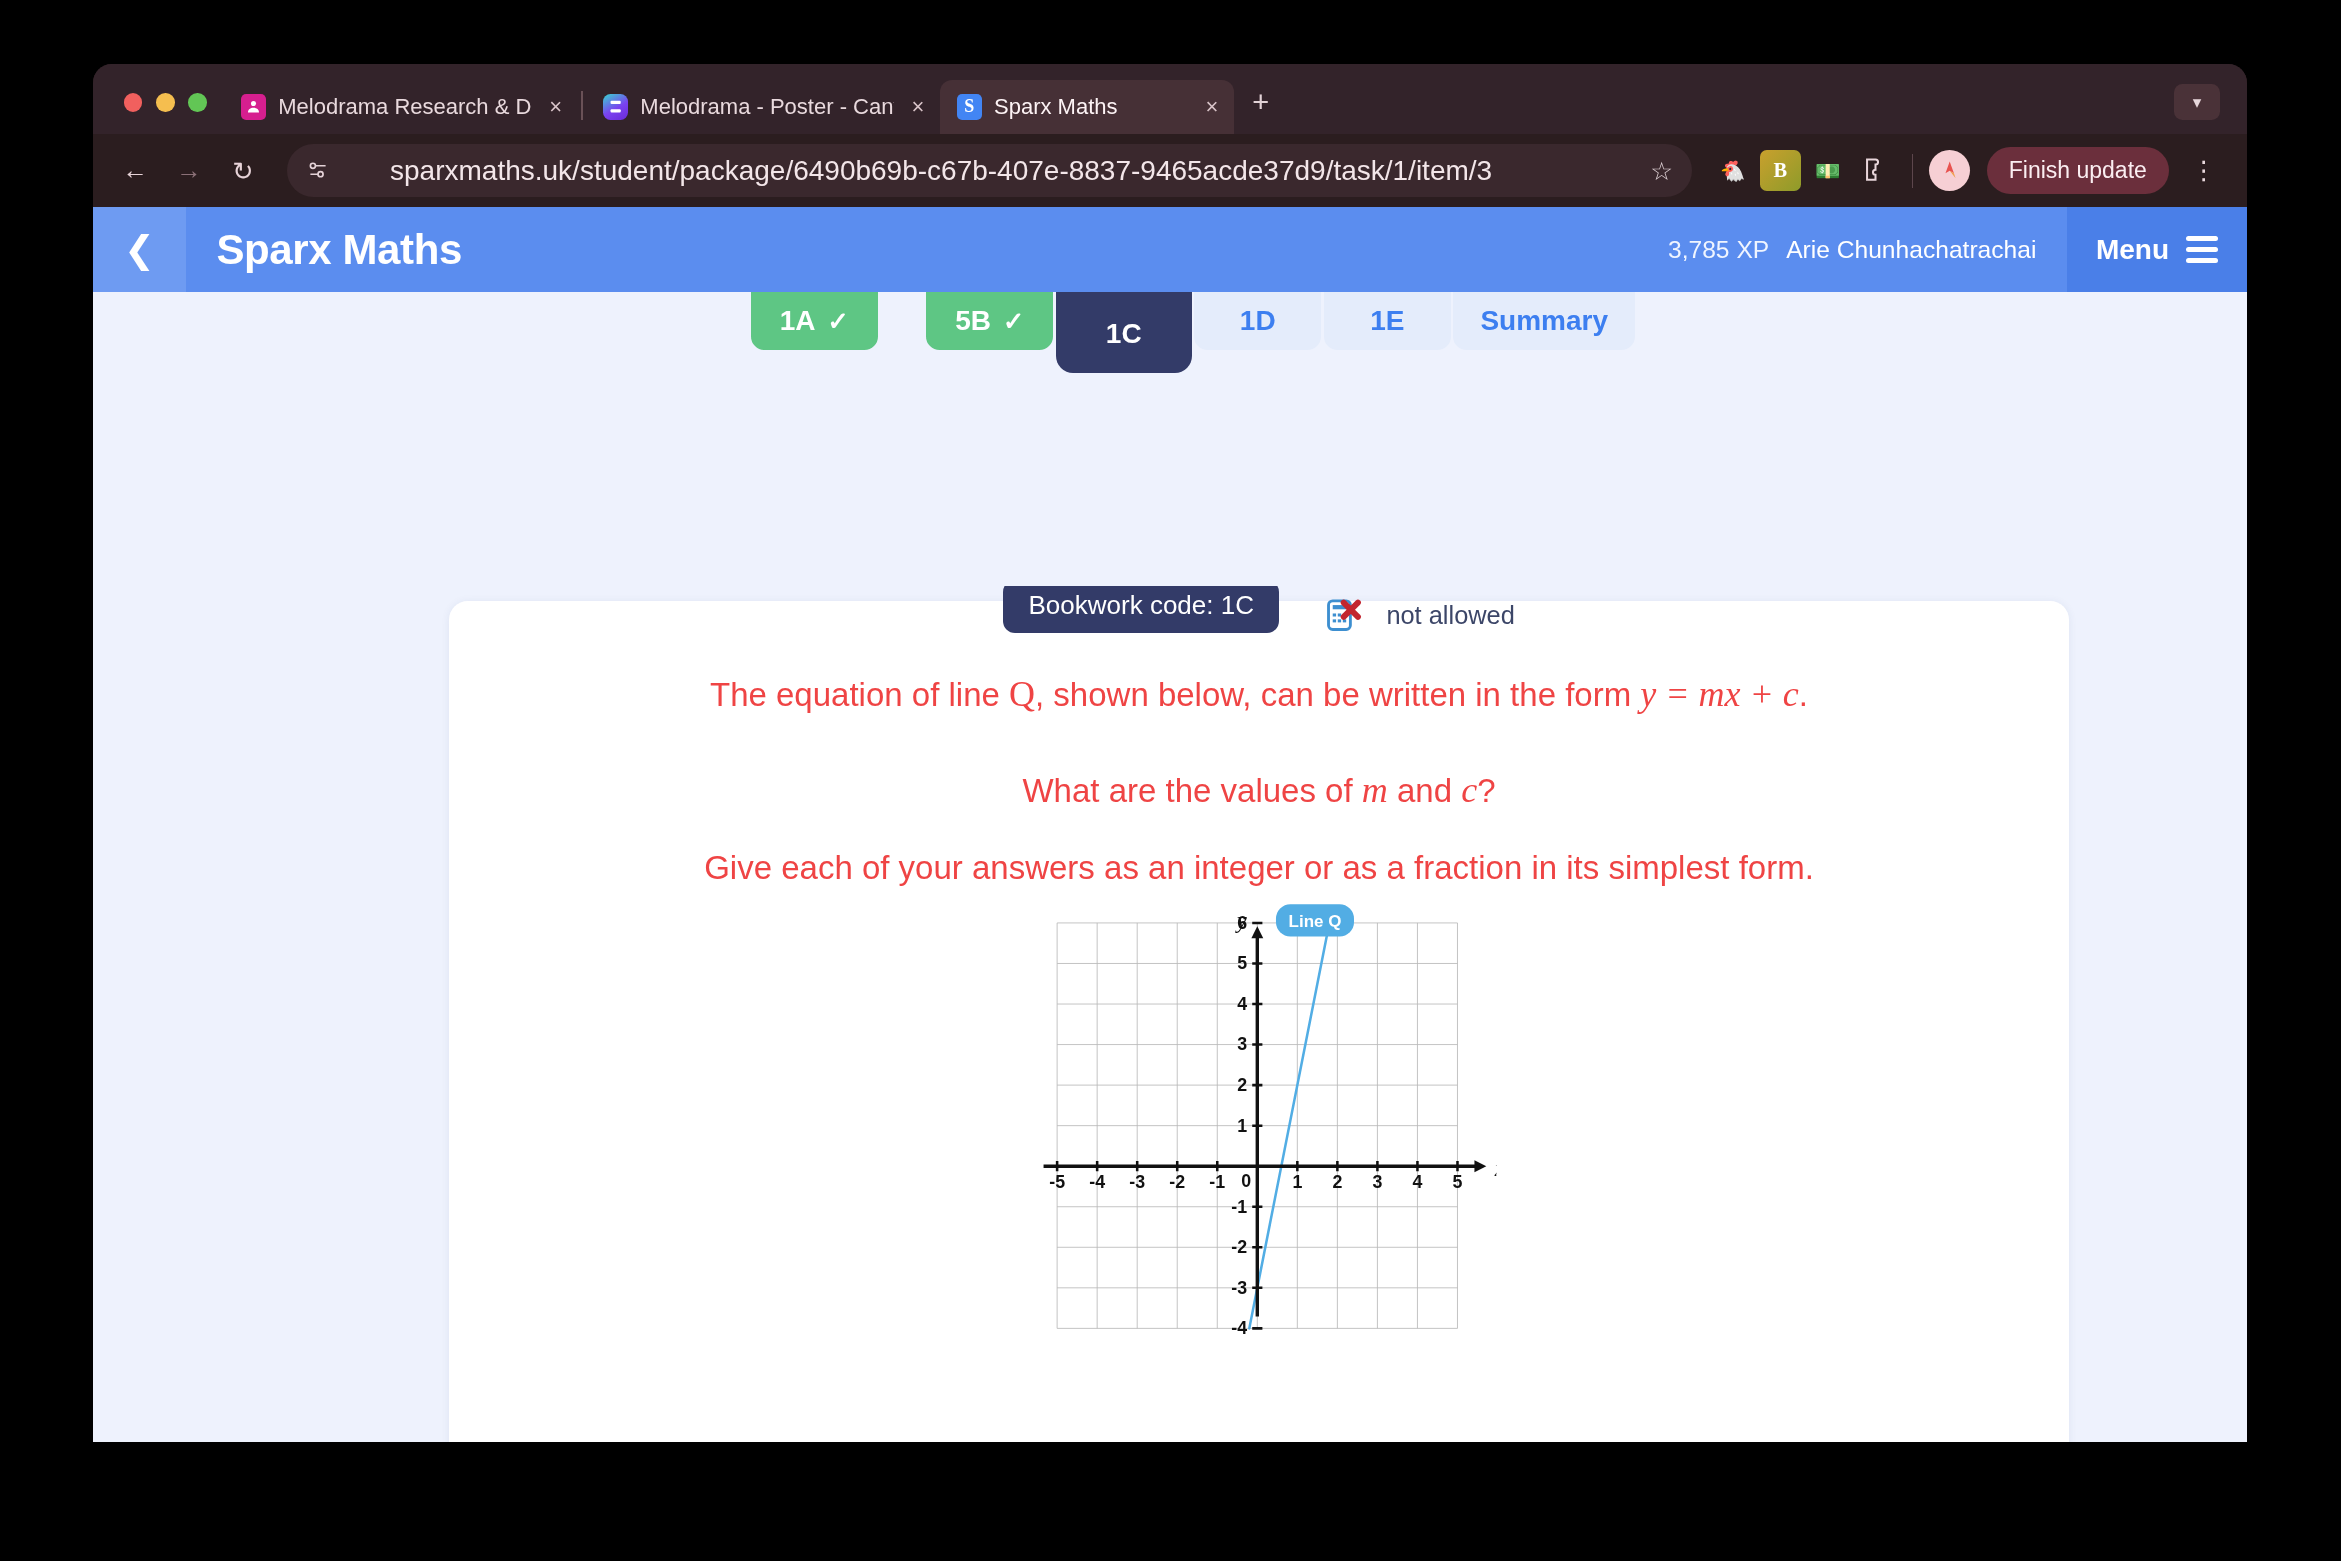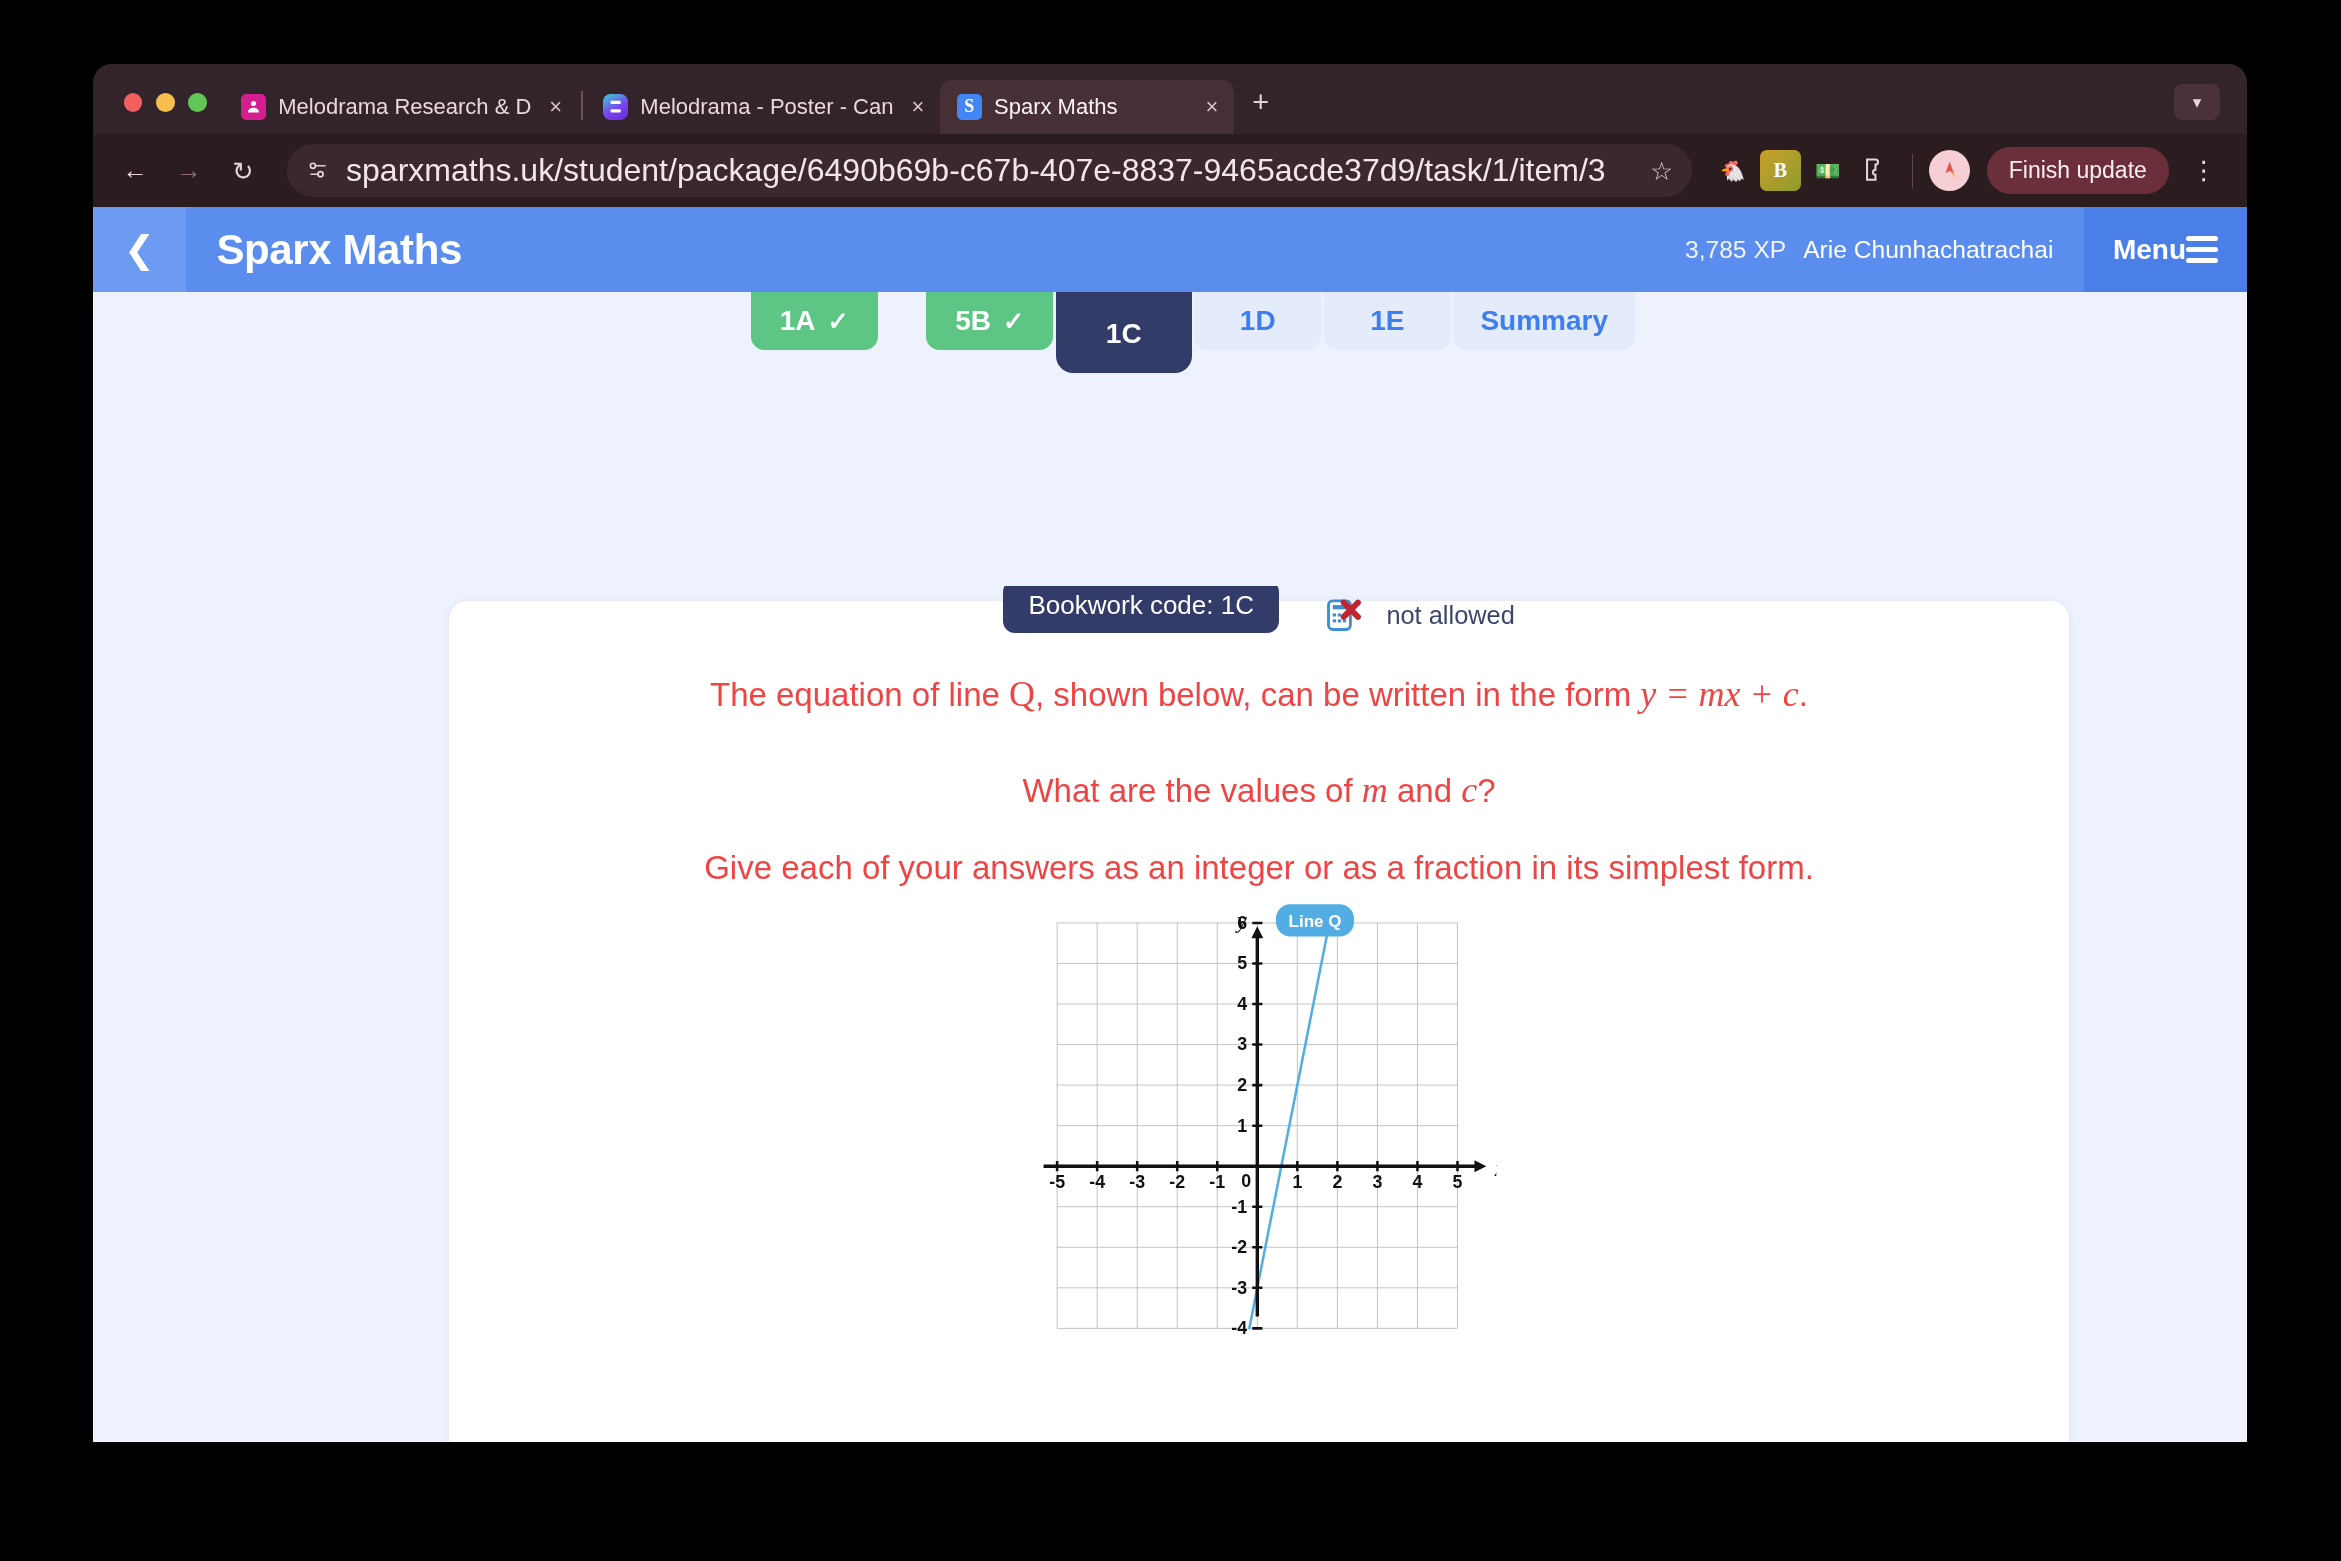--- a/index.html
+++ b/index.html
@@ -100,22 +100,22 @@
     background: #3a282d;
     border-radius: 27px;
     display: flex; align-items: center;
     padding: 0 18.7px;
     gap: 15.3px;
     margin: 0 13.6px;
     min-width: 0;
   }
   .omni-icon { width: 25.4px; height: 25.4px; flex:0 0 auto; display:flex; align-items:center; justify-content:center; }
   .omni-url {
-    font-size: 32px; color: #f3e6e9;
-    white-space: nowrap; overflow: hidden; text-overflow: ellipsis;
+    font-size: 28px; color: #f3e6e9;
+    white-space: nowrap; overflow: hidden; text-overflow: ellipsis; margin-left: 44px;
   }
   .star { margin-left: auto; color: #ded0d4; font-size: 25.4px; padding-left: 10.2px;}
   .ext {
     width: 41px; height: 41px; border-radius: 6.8px;
     display: flex; align-items: center; justify-content: center;
     font-size: 20.4px; flex: 0 0 auto;
   }
   .ext-b { background: linear-gradient(135deg,#c9a02d,#8e9b2a); color:#fff; font-weight:bold; font-family:"Liberation Serif",serif; }
   .tbsep { width: 1.7px; height: 34px; background: #5d464c; margin: 0 8.5px; }
   .profile {
@@ -155,21 +155,21 @@
   }
   .brand {
     font-size: 42px; font-weight: bold; color: #fff;
     margin-left: 30.5px; letter-spacing: -0.4px;
   }
   .hdr-right { margin-left: auto; display: flex; align-items: center; height: 100%; }
   .xp { font-size: 24.6px; color: #f0f5ff; margin-right: 17px; }
   .uname { font-size: 24.6px; color: #ffffff; margin-right: 30.5px; }
   .menu-box {
     background: #4a7fe8; height: 100%;
-    display: flex; align-items: center; 
+    display: flex; align-items: center; gap: 17px;
     padding: 0 29px;
   }
   .menu-label { font-size: 28px; font-weight: bold; color: #fff; }
   .burger { display: flex; flex-direction: column; gap: 6px; }
   .burger i { display: block; width: 32px; height: 5.1px; background: #fff; border-radius: 2.5px; }
 
   
   .sect-tabs {
     display: flex; align-items: flex-start;
     justify-content: center;

